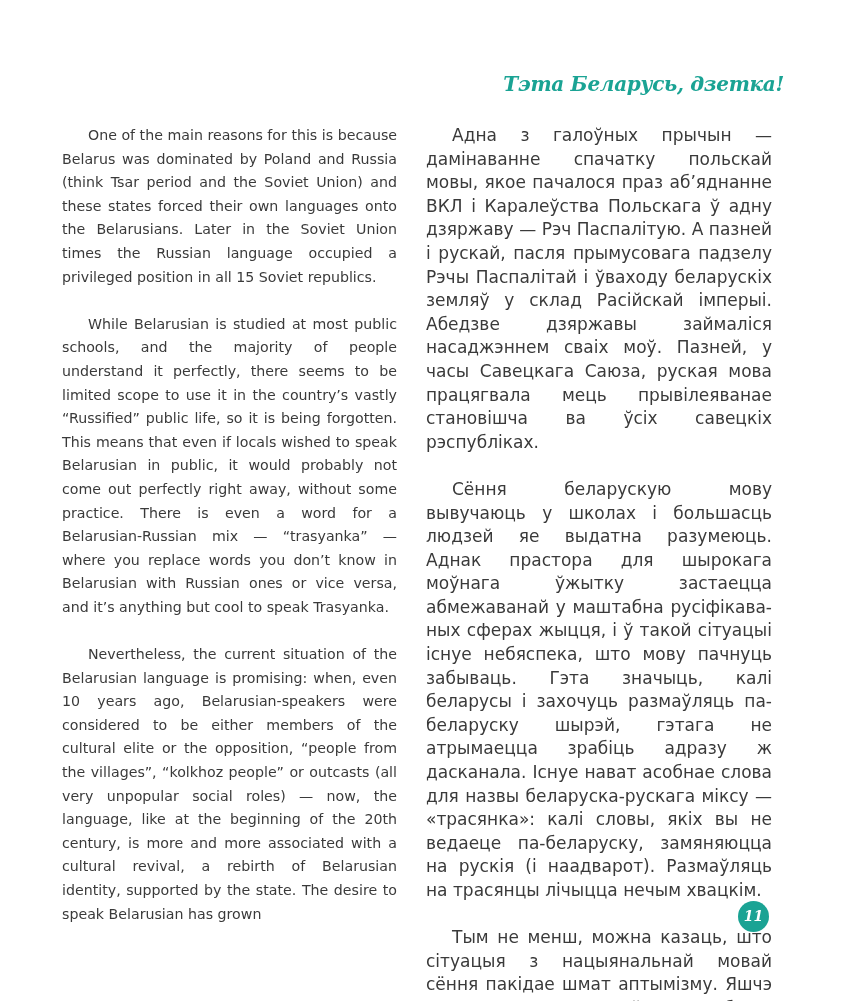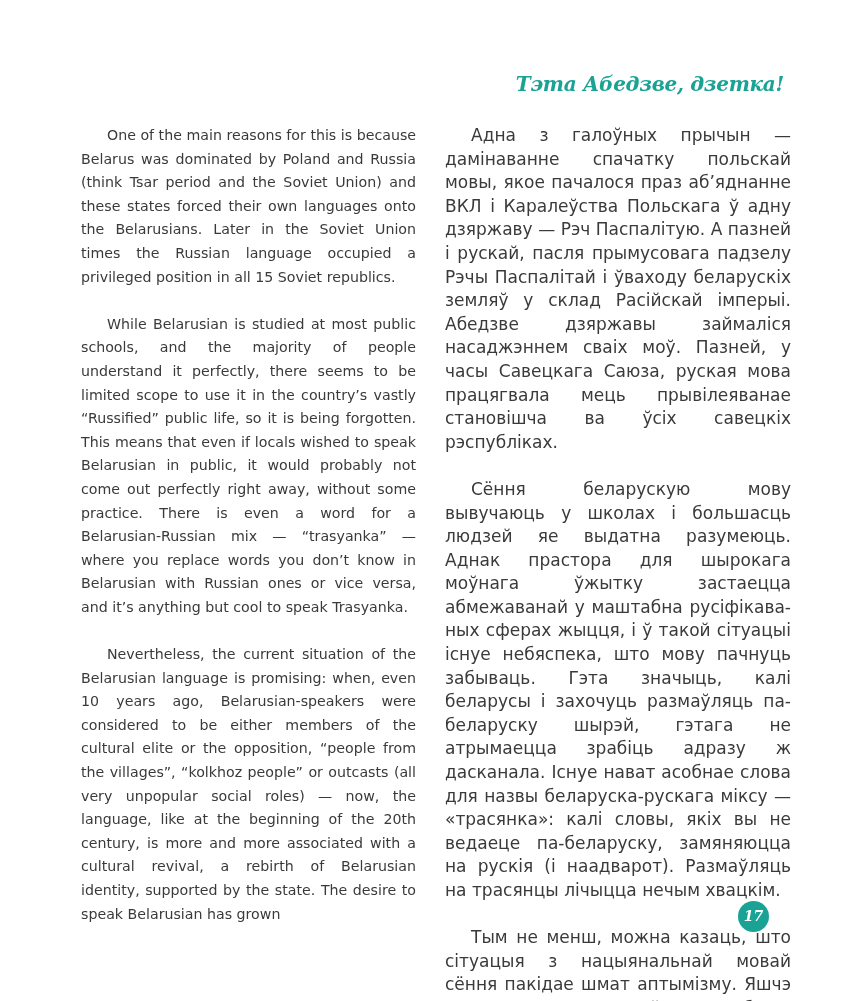--- a/index.html
+++ b/index.html
@@ -25,21 +25,20 @@
       font-size: 20px;
       color: #1aa394;
       letter-spacing: -0.3px;
       white-space: nowrap;
     }
     .column {
       position: absolute;
       top: 124px;
       font-size: 14.2px;
       line-height: 23.6px;
-      margin-left: 19px;
     }
     .col-left {
       left: 62px;
       width: 335px;
     }
     .col-right {
       left: 426px;
       width: 346px;
     }
     .para {
@@ -64,27 +63,27 @@
       font-style: italic;
       font-weight: bold;
       font-size: 14px;
       line-height: 31px;
       text-align: center;
     }
   </style>
 </head>
 <body>
 
-<div class="header-title">Тэта Абедзве, дзетка!</div>
+<div class="header-title">Тэта Беларусь, дзетка!</div>
 
 <div class="column col-left">
   <p class="para">One of the main reasons for this is because Belarus was dominated by Poland and Russia (think Tsar period and the Soviet Union) and these states forced their own languages onto the Belarusians.  Later in the Soviet Union times the Russian language occupied a privileged position in all 15 Soviet republics.</p>
   <p class="para">While Belarusian is studied at most public schools, and the majority of people understand it perfectly, there seems to be limited scope to use it in the country’s vastly “Russified” public life, so it is being forgotten.  This means that even if locals wished to speak Belarusian in public, it would probably not come out perfectly right away, without some practice.  There is even a word for a Belarusian-Russian mix — “trasyanka” — where you replace words you don’t know in Belarusian with Russian ones or vice versa, and it’s anything but cool to speak Trasyanka.</p>
   <p class="para">Nevertheless, the current situation of the Belarusian language is promising: when, even 10 years ago, Belarusian-speakers were considered to be either members of the cultural elite or the opposition, “people from the villages”, “kolkhoz people” or outcasts (all very unpopular social roles) — now, the language, like at the beginning of the 20th century, is more and more associated with a cultural revival, a rebirth of Belarusian identity, supported by the state.  The desire to speak Belarusian has grown</p>
 </div>
 
 <div class="column col-right">
   <p class="para">Адна з галоўных прычын — дамінаван­не спачатку польскай мовы, якое пачалося праз аб’яднанне ВКЛ і Каралеўства Польска­га ў адну дзяржаву — Рэч Паспалітую. А паз­ней і рускай, пасля прымусовага падзелу Рэчы Паспалітай і ўваходу беларускіх земляў у склад Расійскай імперыі. Абедзве дзяржавы займалі­ся насаджэннем сваіх моў. Пазней, у часы Са­вецкага Саюза, руская мова працягвала мець прывілеяванае становішча ва ўсіх савецкіх рэспубліках.</p>
   <p class="para">Сёння беларускую мову вывучаюць у шко­лах і большасць людзей яе выдатна разумеюць. Аднак прастора для шырокага моўнага ўжытку застаецца абмежаванай у маштабна русіфікава­ных сферах жыцця, і ў такой сітуацыі існуе небя­спека, што мову пачнуць забываць. Гэта значыць, калі беларусы і захочуць размаўляць па-белару­ску шырэй, гэтага не атрымаецца зрабіць адразу ж дасканала. Існуе нават асобнае слова для назвы беларуска-рускага міксу — «трасянка»: калі сло­вы, якіх вы не ведаеце па-беларуску, замяняюцца на рускія (і наадварот). Размаўляць на трасянцы лічыцца нечым хвацкім.</p>
   <p class="para">Тым не менш, можна казаць, што сітуацыя з нацыянальнай мовай сёння пакідае шмат ап­тымізму. Яшчэ нават дзесяць гадоў таму бела­рускамоўныя ўспрымаліся альбо як апазіцы­янеры ці «калгаснікі», такія дзівакі ды белыя вароны (даволі непапулярныя ў грамадстве</p>
 </div>
 
-<div class="page-number">17</div>
+<div class="page-number">11</div>
 
 </body></html>

